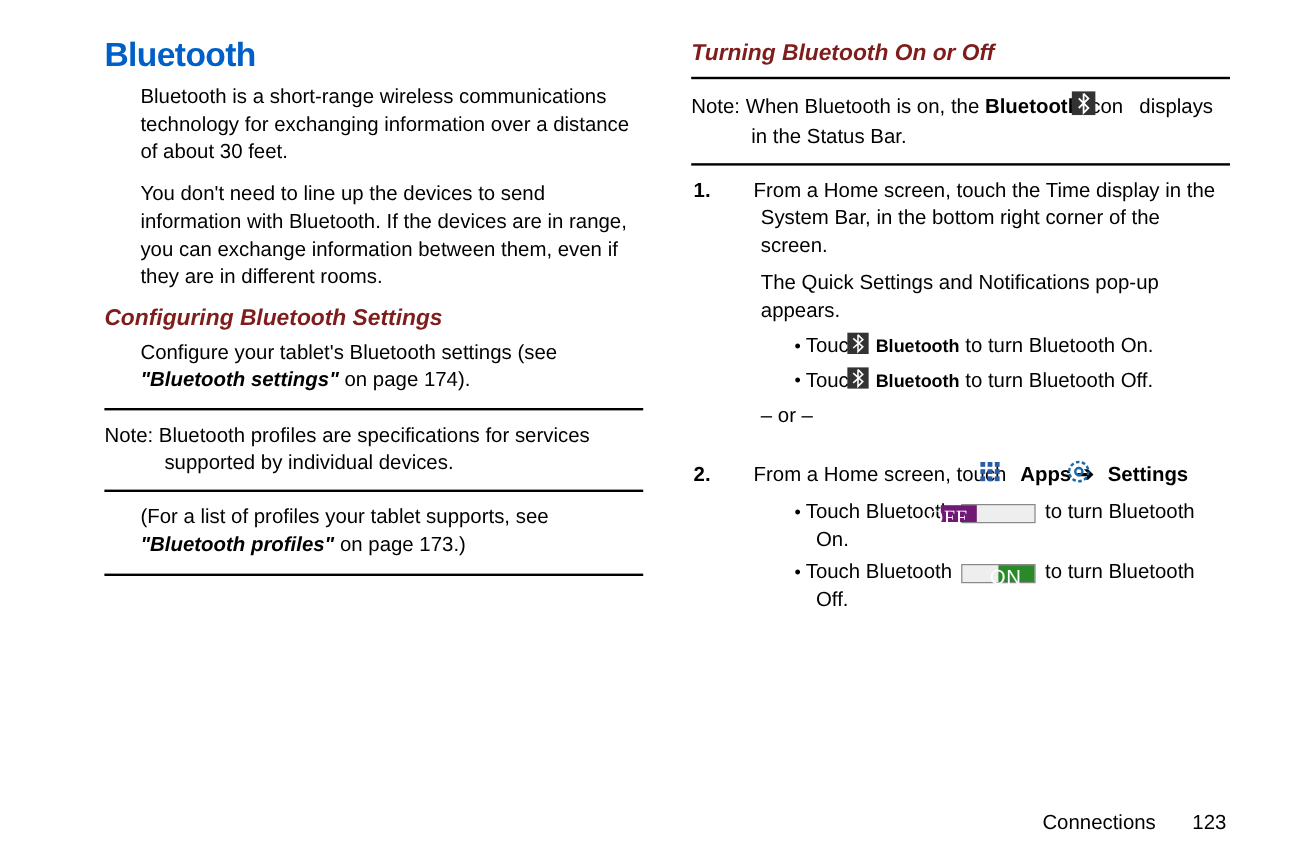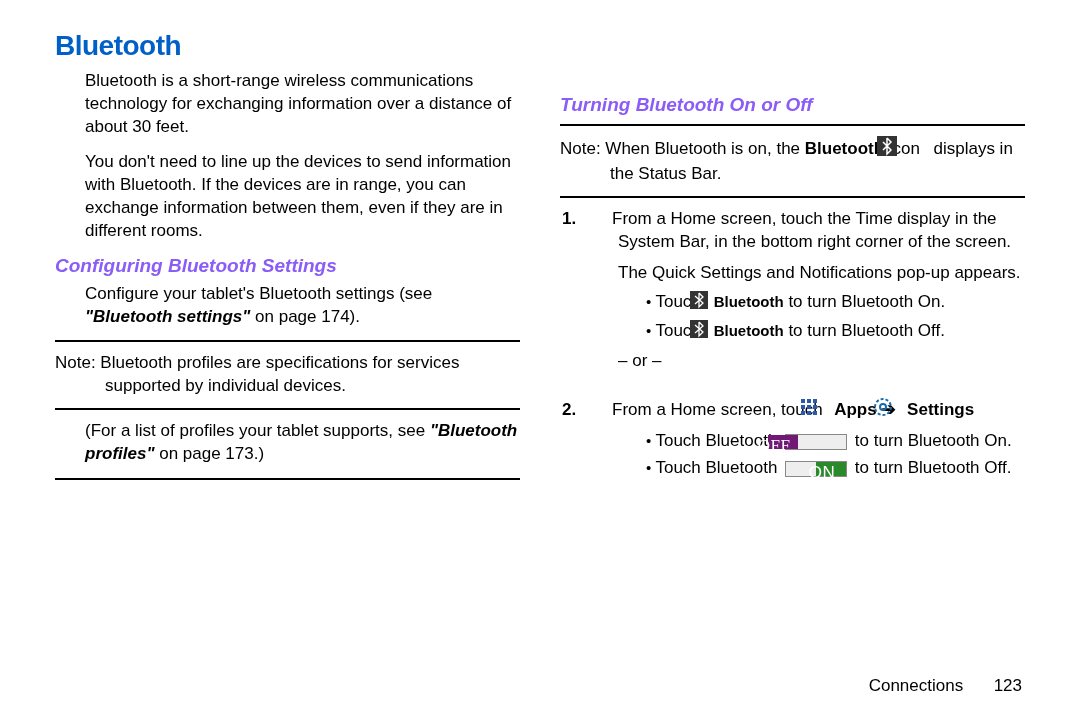--- a/index.html
+++ b/index.html
@@ -8,36 +8,35 @@
     height: 720px;
     background: #fff;
     font-family: Arial, Helvetica, sans-serif;
     color: #000;
     position: relative;
     overflow: hidden;
   }
   .page {
     display: flex;
     gap: 40px;
-    padding: 30px 55px 0 55px;
-    align-items: flex-end;
+    padding: 30px 55px 0 87px;
   }
   .col {
     flex: 1;
     min-width: 0;
   }
   h1.blue-head {
     color: #0060c8;
     font-size: 28px;
     font-weight: 900;
     margin-bottom: 8px;
     letter-spacing: -0.5px;
   }
   h2.section {
-    color: #8b5cf6;
+    color: #7f1d1d;
     font-style: italic;
     font-weight: 900;
     font-size: 19px;
     margin: 10px 0 6px 0;
   }
   p.body, li, .note, span {
     font-size: 17px;
     line-height: 1.35;
   }
   p.body { margin: 4px 0 12px 0; }

